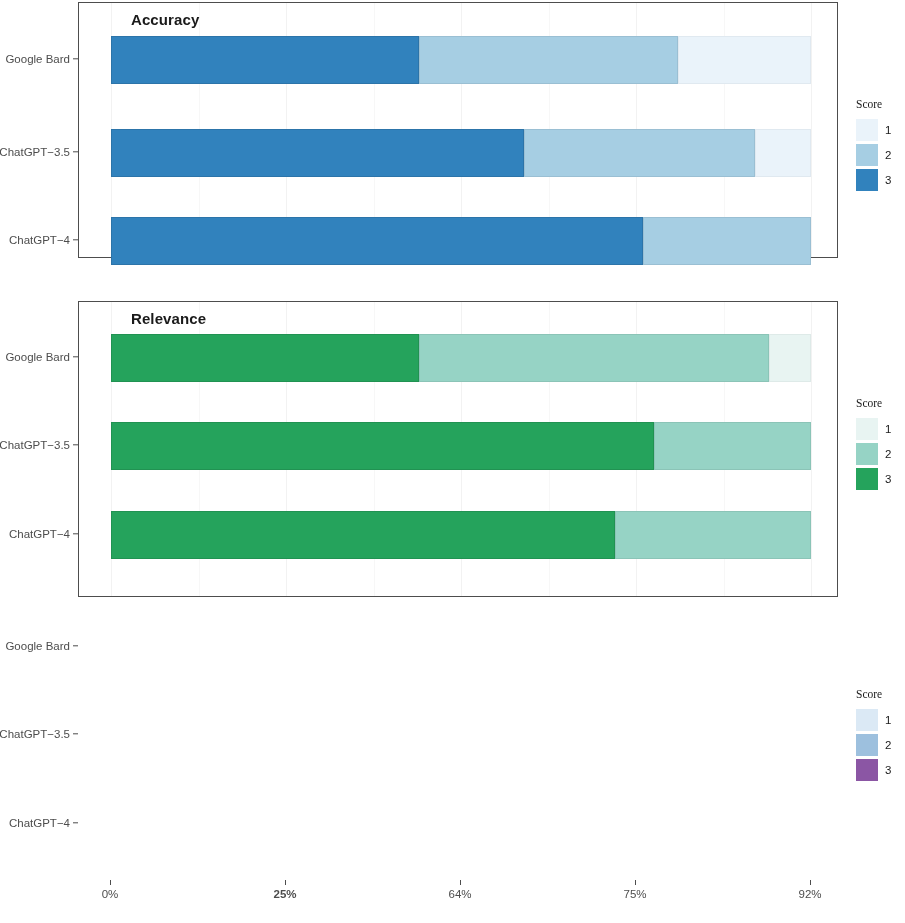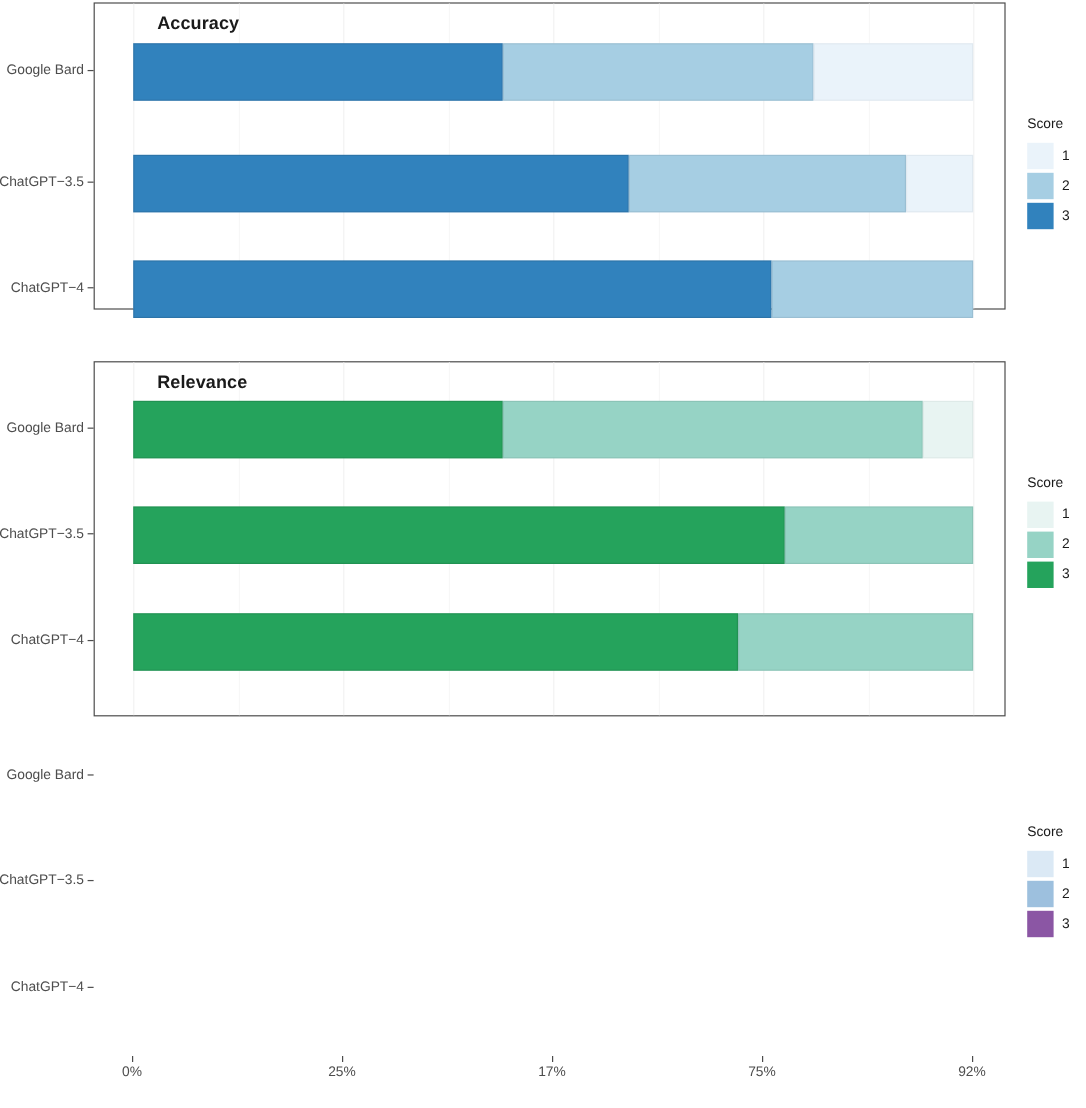--- a/index.html
+++ b/index.html
@@ -132,20 +132,21 @@
   .legend {
     position: absolute;
     left: 856px;
     width: 49px;
   }
   .legend-title {
     font-size: 11.5px;
     color: #1a1a1a;
     margin-bottom: 7px;
     white-space: nowrap;
+    font-family: Liberation Serif, serif;
   }
   .legend-item {
     display: flex;
     align-items: center;
     height: 25px;
   }
   .legend-swatch {
     width: 22px;
     height: 22px;
     flex: 0 0 22px;
@@ -222,23 +223,23 @@
         <div class="bar-row" style="top: 209px; height: 48px;">
           <div class="seg s3" style="width: 504px; background: rgb(37, 163, 92);"></div>
           <div class="seg s2" style="width: 196px; background: rgb(150, 211, 197);"></div>
         </div>
       </div>
     </div>
   <div class="xaxis">
       <div class="xtick-mark" style="left: 32px;"></div>
       <div class="xtick-label" style="left: 32px;">0%</div>
       <div class="xtick-mark" style="left: 207px;"></div>
-      <div class="xtick-label" style="left: 207px;">25%</div>
+      <div class="xtick-label" style="left: 207px; font-weight: bold;">25%</div>
       <div class="xtick-mark" style="left: 382px;"></div>
-      <div class="xtick-label" style="left: 382px;">17%</div>
+      <div class="xtick-label" style="left: 382px;">64%</div>
       <div class="xtick-mark" style="left: 557px;"></div>
       <div class="xtick-label" style="left: 557px;">75%</div>
       <div class="xtick-mark" style="left: 732px;"></div>
       <div class="xtick-label" style="left: 732px;">92%</div>
     </div>
 
 <div class="ytick-mark" style="top: 59px;"></div>
     <div class="ytick-mark" style="top: 152px;"></div>
     <div class="ytick-mark" style="top: 240px;"></div>
     <div class="legend" style="top: 98px;">

